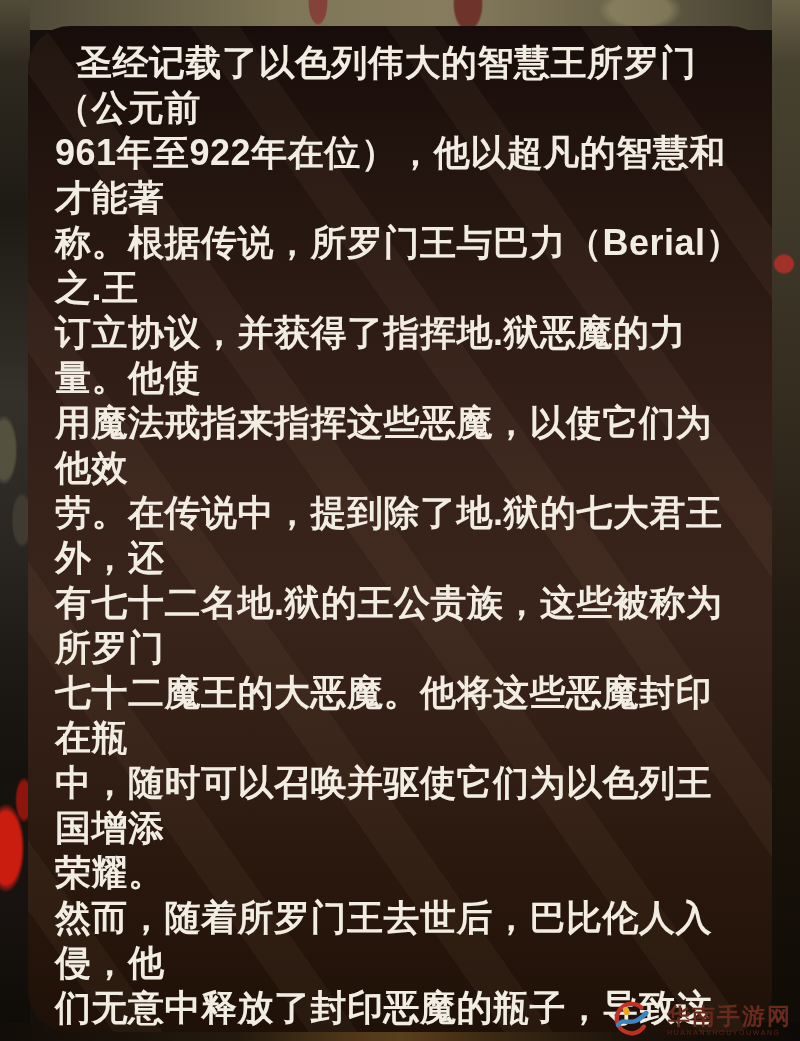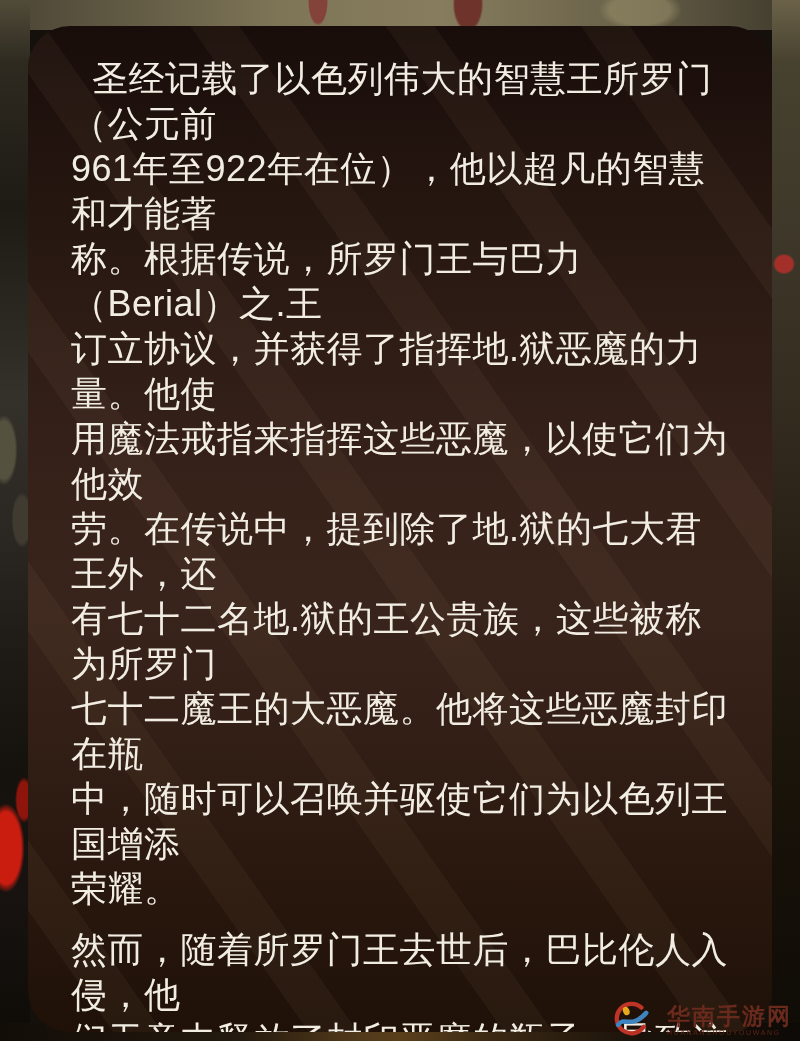--- a/index.html
+++ b/index.html
@@ -66,25 +66,25 @@
     border-radius: inherit;
     background: repeating-linear-gradient(55deg,
       rgba(216,180,140,0) 0 70px,
       rgba(216,180,140,0.05) 70px 110px,
       rgba(216,180,140,0) 110px 160px);
     pointer-events: none;
   }
   .panel-content { position: relative; }
 
   .para, .ranks-heading {
-    margin: 16px;
+    margin: 0;
     color: #f2ede3;
     font-size: 36px;
     line-height: 45px;
-    font-weight: 400;
+    font-weight: 700;
     letter-spacing: 0.5px;
     white-space: pre-wrap;
   }
 
   
   .watermark {
     position: absolute;
     right: 8px; bottom: 2px;
     display: flex;
     align-items: center;

